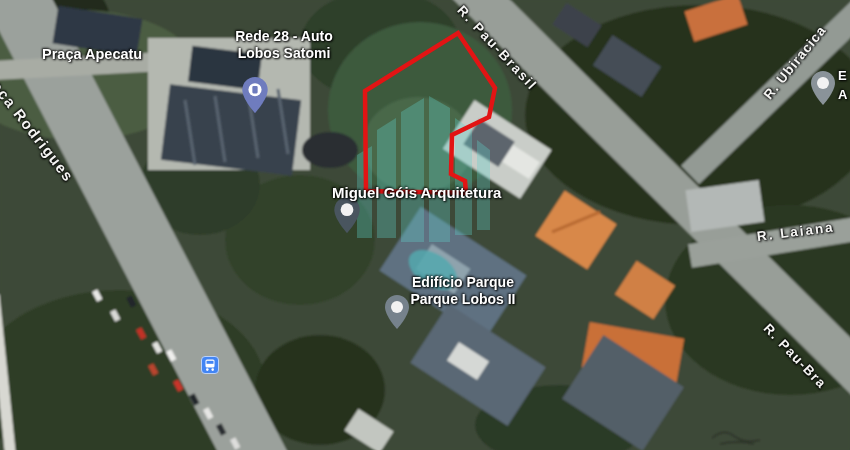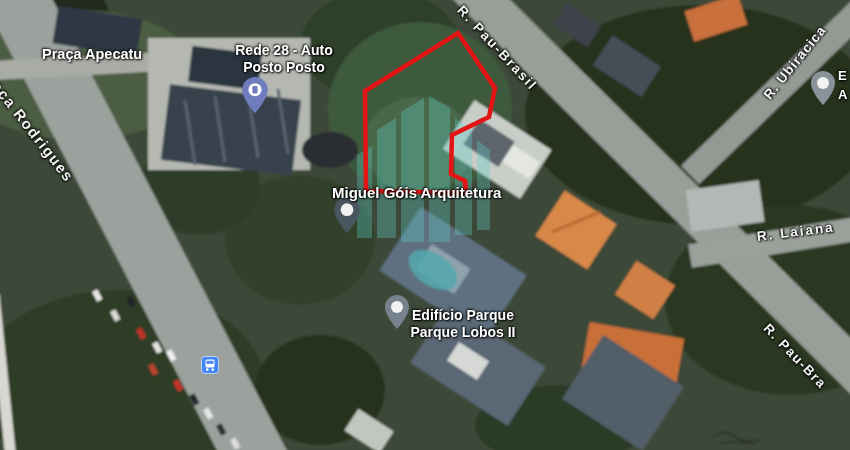--- a/index.html
+++ b/index.html
@@ -144,40 +144,40 @@
         <rect x="0.5" y="0.5" width="17" height="17" rx="3.5" fill="#4285f4" stroke="#bcd2f7" stroke-width="1"></rect>
         <rect x="4.5" y="3.5" width="9" height="8" rx="1.5" fill="#fff"></rect>
         <rect x="5.5" y="4.8" width="7" height="3" fill="#4285f4"></rect>
         <circle cx="6.3" cy="13.6" r="1.3" fill="#fff"></circle>
         <circle cx="11.7" cy="13.6" r="1.3" fill="#fff"></circle>
       </svg>
   </div>
 
   <div class="poi-label" style="left:18px;top:46px;font-size:14.5px;padding-left:24px;">Praça Apecatu</div>
 
-  <div class="poi-label centered" style="left:223px;top:42px;width:122px;">
+  <div class="poi-label centered" style="left:223px;top:28px;width:122px;">
     <div>Rede 28 - Auto</div>
-    <div>Posto Posto</div>
+    <div>Lobos Satomi</div>
   </div>
 
   <div class="road-label" style="left:-4px;top:70px;font-size:15px;transform:rotate(52deg);transform-origin:0 0;">seca Rodrigues</div>
 
   <div class="road-label" style="left:466px;top:2px;letter-spacing:2px;transform:rotate(47deg);transform-origin:0 0;">R. Pau-Brasil</div>
 
   <div class="road-label" style="left:760px;top:92px;letter-spacing:1px;transform:rotate(-51deg);transform-origin:0 0;">R. Ubiracica</div>
 
   <div class="poi-label" style="left:838px;top:66px;font-size:13px;line-height:19px;">
     <div>E</div>
     <div>A</div>
   </div>
 
   <div class="road-label" style="left:756px;top:228px;letter-spacing:2px;transform:rotate(-7deg);transform-origin:0 0;">R. Laiana</div>
 
   <div class="road-label" style="left:772px;top:320px;letter-spacing:1.5px;transform:rotate(46deg);transform-origin:0 0;">R. Pau-Bra</div>
 
   <div class="poi-label" style="left:324px;top:184px;font-size:15px;margin-left:8px;">Miguel Góis Arquitetura</div>
 
-  <div class="poi-label centered" style="left:400px;top:307px;width:126px;">
+  <div class="poi-label centered" style="left:400px;top:274px;width:126px;">
     <div>Edifício Parque</div>
     <div>Parque Lobos II</div>
   </div>
 
 </div>
 
 </body></html>

